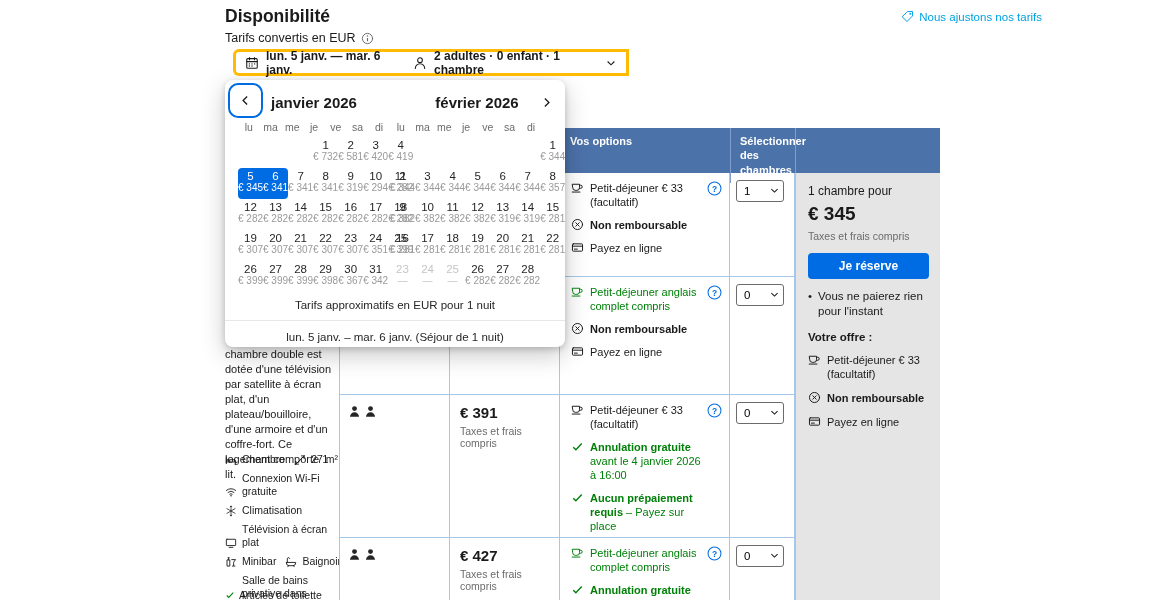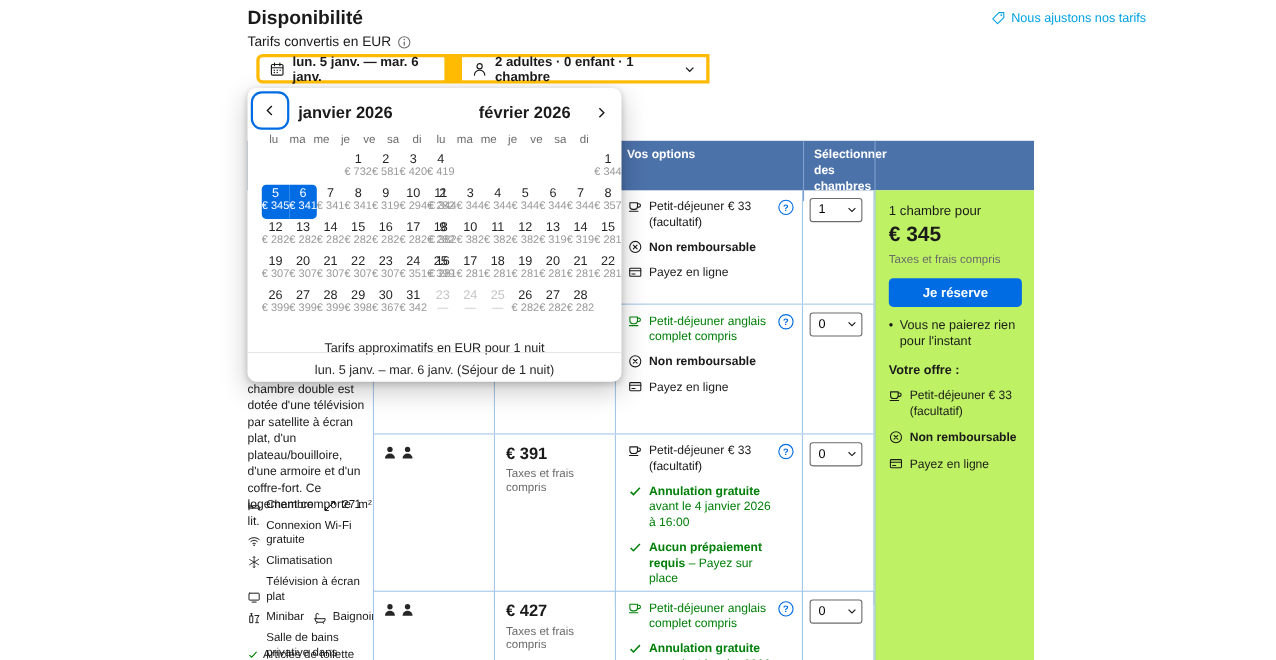--- a/index.html
+++ b/index.html
@@ -10,21 +10,21 @@
   
   .page-title { position:absolute; left:225px; top:6px; font-size:17.5px; font-weight:700; }
   .subtitle { position:absolute; left:225px; top:31px; font-size:12.5px; display:flex; align-items:center; gap:5px; color:#1a1a1a; }
   .subtitle .icon svg { width:13px; height:13px; color:#6b6b6b; }
   .adjust-link { position:absolute; right:26px; top:10px; display:flex; align-items:center; gap:5px;
                  color:#00a2e4; font-size:11.5px; cursor:pointer; }
   .adjust-link .icon svg { width:13px; height:13px; }
 
   
   .searchbar { position:absolute; left:233px; top:49px; height:27px; display:flex; z-index:30; }
-  .sframe { display:flex; background:#febb02; border-radius:6px 0 0 6px; padding:3px; gap:16px; }
+  .sframe { display:flex; background:#febb02; border-radius:6px 0 0 6px; padding:3px; gap:0; }
   .sfield { background:#fff; display:flex; align-items:center; gap:7px; padding:0 9px; font-size:12px; font-weight:600; }
   .sfield.first { border-radius:3px 0 0 3px; width:168px; }
   .sfield.second { width:222px; }
   .sfield .icon svg { width:14px; height:14px; color:#1a1a1a; }
   .sfield .chev { margin-left:auto; }
   .sfield .chev svg { width:12px; height:12px; color:#1a1a1a; }
   .search-btn { width:120px; border:none; background:#006ce4; color:#fff; font-family:inherit;
                 font-size:12px; font-weight:600; border-radius:0 5px 5px 0; cursor:pointer; }
 
   
@@ -61,21 +61,21 @@
   .help { position:absolute; top:8px; right:7px; color:#006ce4; cursor:pointer; }
   .help svg { width:15px; height:15px; }
   .c-sel { padding:7px 0 0 6px; }
   .selwrap { position:relative; width:48px; }
   .selwrap select { width:48px; height:22px; font-family:inherit; font-size:11.5px; padding:0 14px 0 7px;
                     border:1px solid #6b6b6b; border-radius:3px; background:#fff; appearance:none; -webkit-appearance:none; }
   .selwrap .chev { position:absolute; right:4px; top:5px; pointer-events:none; color:#1a1a1a; }
   .selwrap .chev svg { width:11px; height:11px; }
 
   
-  .sidebar { position:absolute; left:570px; top:45px; width:145px; height:427px; background:#bef264;
+  .sidebar { position:absolute; left:570px; top:45px; width:145px; height:427px; background:#e5e5e5;
              border-left:1px solid #a6c8e8; padding:11px 12px; }
   .sb-rooms { font-size:12px; }
   .sb-price { font-size:19px; font-weight:700; margin-top:5px; }
   .sb-note { font-size:10.5px; color:#6b6b6b; margin-top:5px; }
   .sb-btn { margin-top:11px; width:121px; height:26px; background:#006ce4; color:#fff; border:none;
             border-radius:4px; font-family:inherit; font-size:12px; font-weight:600; cursor:pointer; }
   .sb-bullet { margin-top:10px; display:flex; gap:6px; font-size:11.5px; line-height:15px; }
   .sb-offer-title { margin-top:12px; font-size:11.5px; font-weight:700; }
   .sb-offers { margin-top:10px; }
   .sb-offers .opt { padding-right:0; margin-bottom:10px; }
@@ -97,21 +97,21 @@
   .dgrid { display:grid; grid-template-columns:repeat(7,1fr); }
   .dcell { height:31px; text-align:center; padding-top:2px; cursor:pointer; }
   .dcell .d { display:block; font-size:11.5px; line-height:13px; color:#262626; }
   .dcell .p { display:block; font-size:10px; line-height:10px; color:#9a9a9a; white-space:nowrap; }
   .dcell.sel { background:#006ce4; }
   .dcell.sel .d, .dcell.sel .p { color:#fff; }
   .dcell.sel-first { border-radius:4px 0 0 4px; }
   .dcell.sel-last { border-radius:0 4px 4px 0; }
   .dcell.off { cursor:default; }
   .dcell.off .d, .dcell.off .p { color:#c5c5c5; }
-  .cal-note { position:absolute; top:219px; left:0; width:100%; text-align:center; font-size:11.5px; color:#262626;margin-top:12px; }
+  .cal-note { position:absolute; top:219px; left:0; width:100%; text-align:center; font-size:11.5px; color:#262626; }
   .cal-div { position:absolute; top:240px; left:0; width:100%; border-top:1px solid #e7e7e7; }
   .cal-range { position:absolute; top:251px; left:0; width:100%; text-align:center; font-size:11.5px; color:#262626; }
 
   .icon { display:inline-flex; flex:none; }
   svg { display:block; }
 </style>
 </head>
 <body>
 
 <div class="stage">

